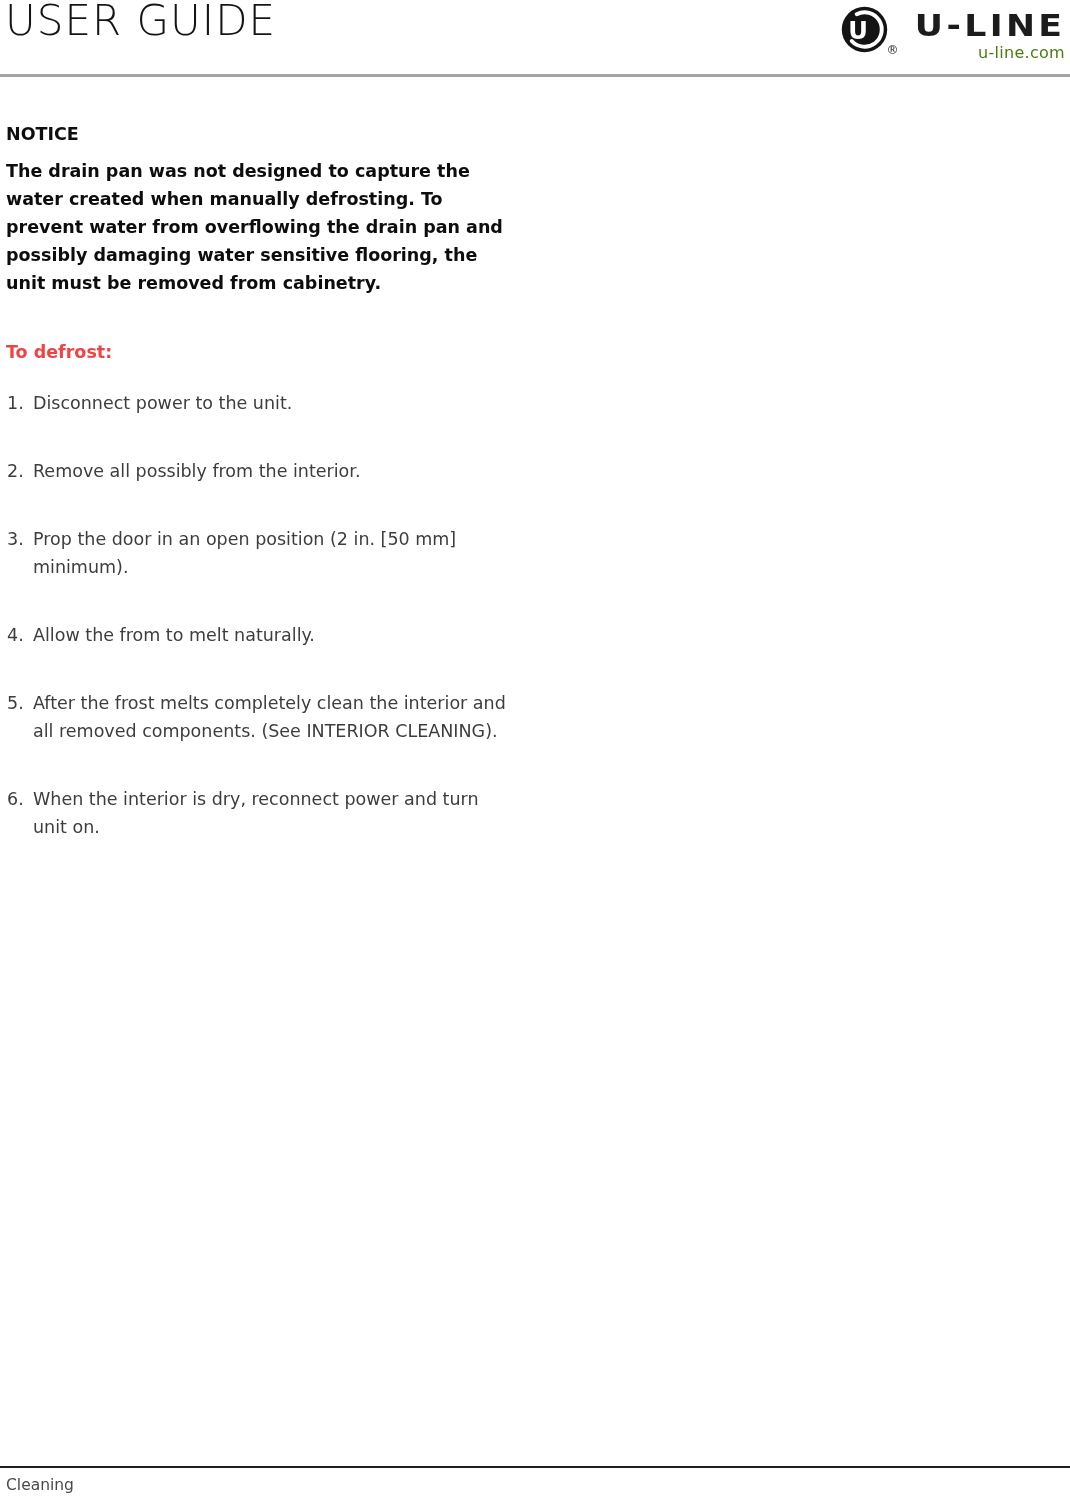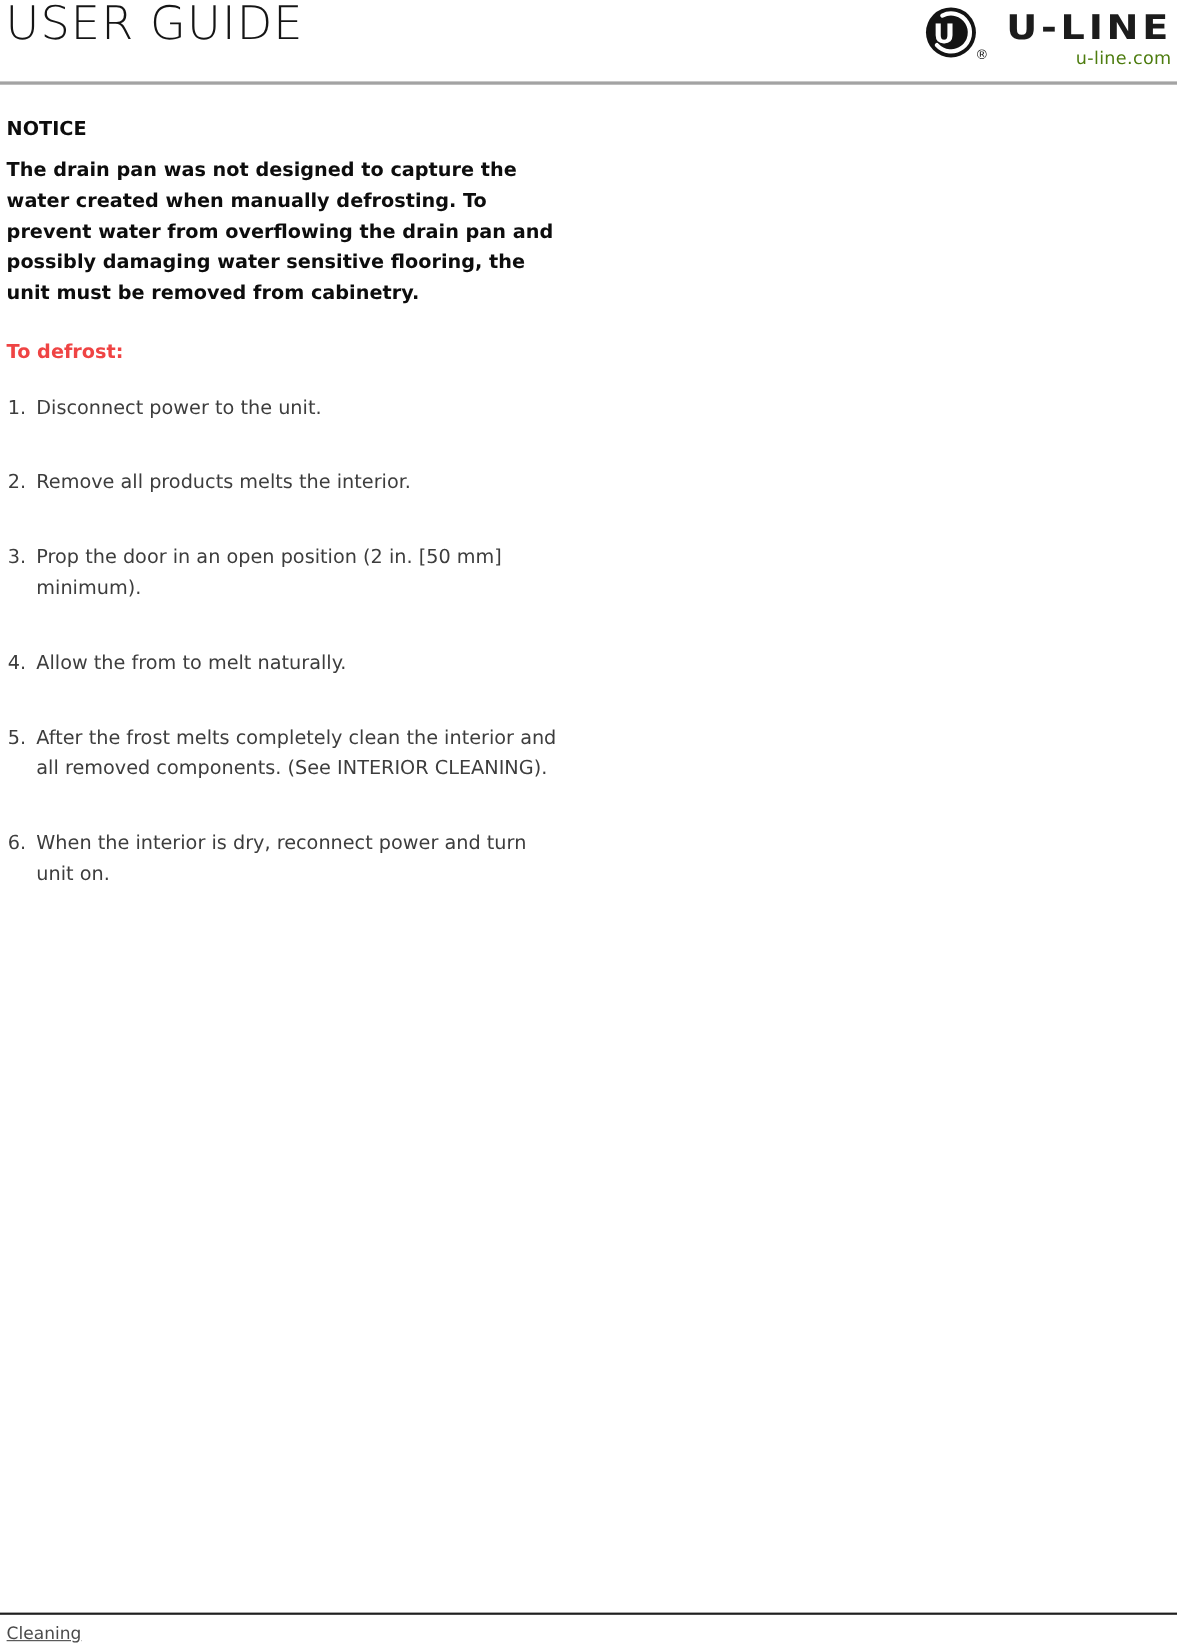--- a/index.html
+++ b/index.html
@@ -69,36 +69,36 @@
   .header-rule {
     position:absolute;
     left:0; top:74px;
     width:1070px; height:3px;
     background:#a3a3a3;
   }
 
   
   .content {
     position:absolute;
-    left:6px; top:104px;
+    left:6px; top:120px;
     width:506px;
   }
   .notice-heading {
     font-size:17.5px;
     font-weight:bold;
     color:#0d0d0d;
     line-height:28px;
     margin-bottom:9px;
   }
   .notice-body {
     font-size:17.5px;
     font-weight:bold;
     color:#0d0d0d;
     line-height:28px;
-    margin-bottom:25px;
+    margin-bottom:41px;
   }
   .defrost-heading {
     font-size:17.5px;
     font-weight:bold;
     color:#ef4444;
     line-height:28px;
     margin-bottom:12px;
   }
   ol.steps {
     list-style:none;
@@ -127,21 +127,20 @@
     left:0; top:1466px;
     width:1070px; height:2px;
     background:#1f1f1f;
   }
   .footer-label {
     position:absolute;
     left:6px; top:1474px;
     font-size:15.5px;
     color:#4a4a4a;
     line-height:22px;
-    text-decoration:underline;
   }
 </style>
 </head>
 <body>
 
 <div class="page">
 
   <div>
     <h1 class="page-title">USER GUIDE</h1>
 
@@ -165,21 +164,21 @@
 
   <div class="content">
     <h2 class="notice-heading">NOTICE</h2>
 
     <p class="notice-body">The drain pan was not designed to capture the water created when manually defrosting. To prevent water from overflowing the drain pan and possibly damaging water sensitive flooring, the unit must be removed from cabinetry.</p>
 
     <h3 class="defrost-heading">To defrost:</h3>
 
     <ol class="steps">
       <li>Disconnect power to the unit.</li>
-      <li>Remove all products melts the interior.</li>
+      <li>Remove all possibly from the interior.</li>
       <li>Prop the door in an open position (2 in. [50 mm] minimum).</li>
       <li>Allow the from to melt naturally.</li>
       <li>After the frost melts completely clean the interior and all removed components. (See INTERIOR CLEANING).</li>
       <li>When the interior is dry, reconnect power and turn unit on.</li>
     </ol>
   </div>
 
   <div>
     <div class="footer-rule"></div>
     <div class="footer-label">Cleaning</div>

